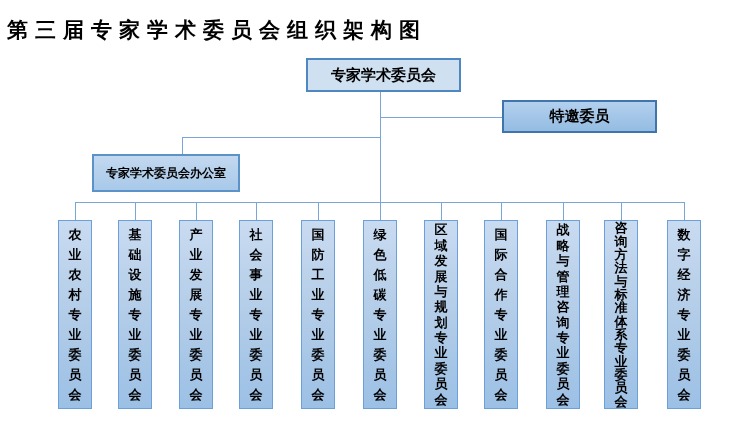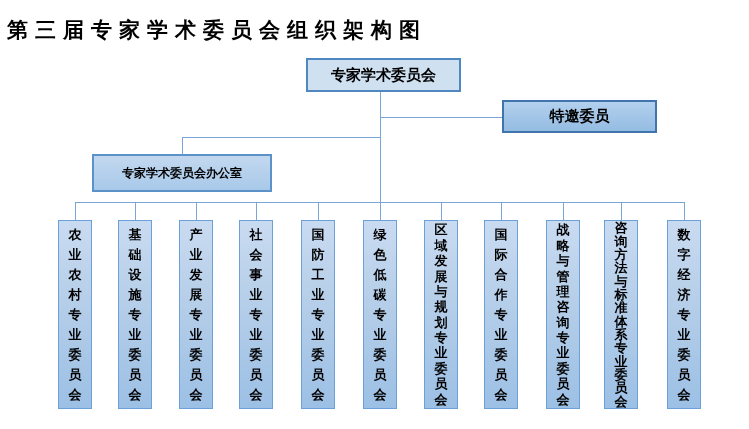--- a/index.html
+++ b/index.html
@@ -17,21 +17,21 @@
   }
   .root-box{
     left:306px;top:58px;width:155px;height:34px;
     background:#cfe0f1;border:2px solid #4f87c0;font-size:15px;
   }
   .special-box{
     left:502px;top:100px;width:155px;height:33px;
     background:linear-gradient(180deg,#b3d0ee,#94bce2);border:2px solid #3f75ac;font-size:15px;
   }
   .office-box{
-    left:92px;top:154px;width:180px;height:38px;
+    left:92px;top:154px;width:148px;height:38px;
     background:linear-gradient(180deg,#c3d8ef,#a8c9ea);border:2px solid #5b93c8;
     font-size:12px;line-height:1.35;
   }
   .line{position:absolute;background:#7aa5d8;}
   .vline{width:1px;}
   .hline{height:1px;}
   .trunk{left:380px;top:92px;height:110px;}
   .branch-special{left:381px;top:117px;width:121px;}
   .branch-office-h{left:182px;top:137px;width:198px;}
   .branch-office-v{left:182px;top:137px;height:17px;}

